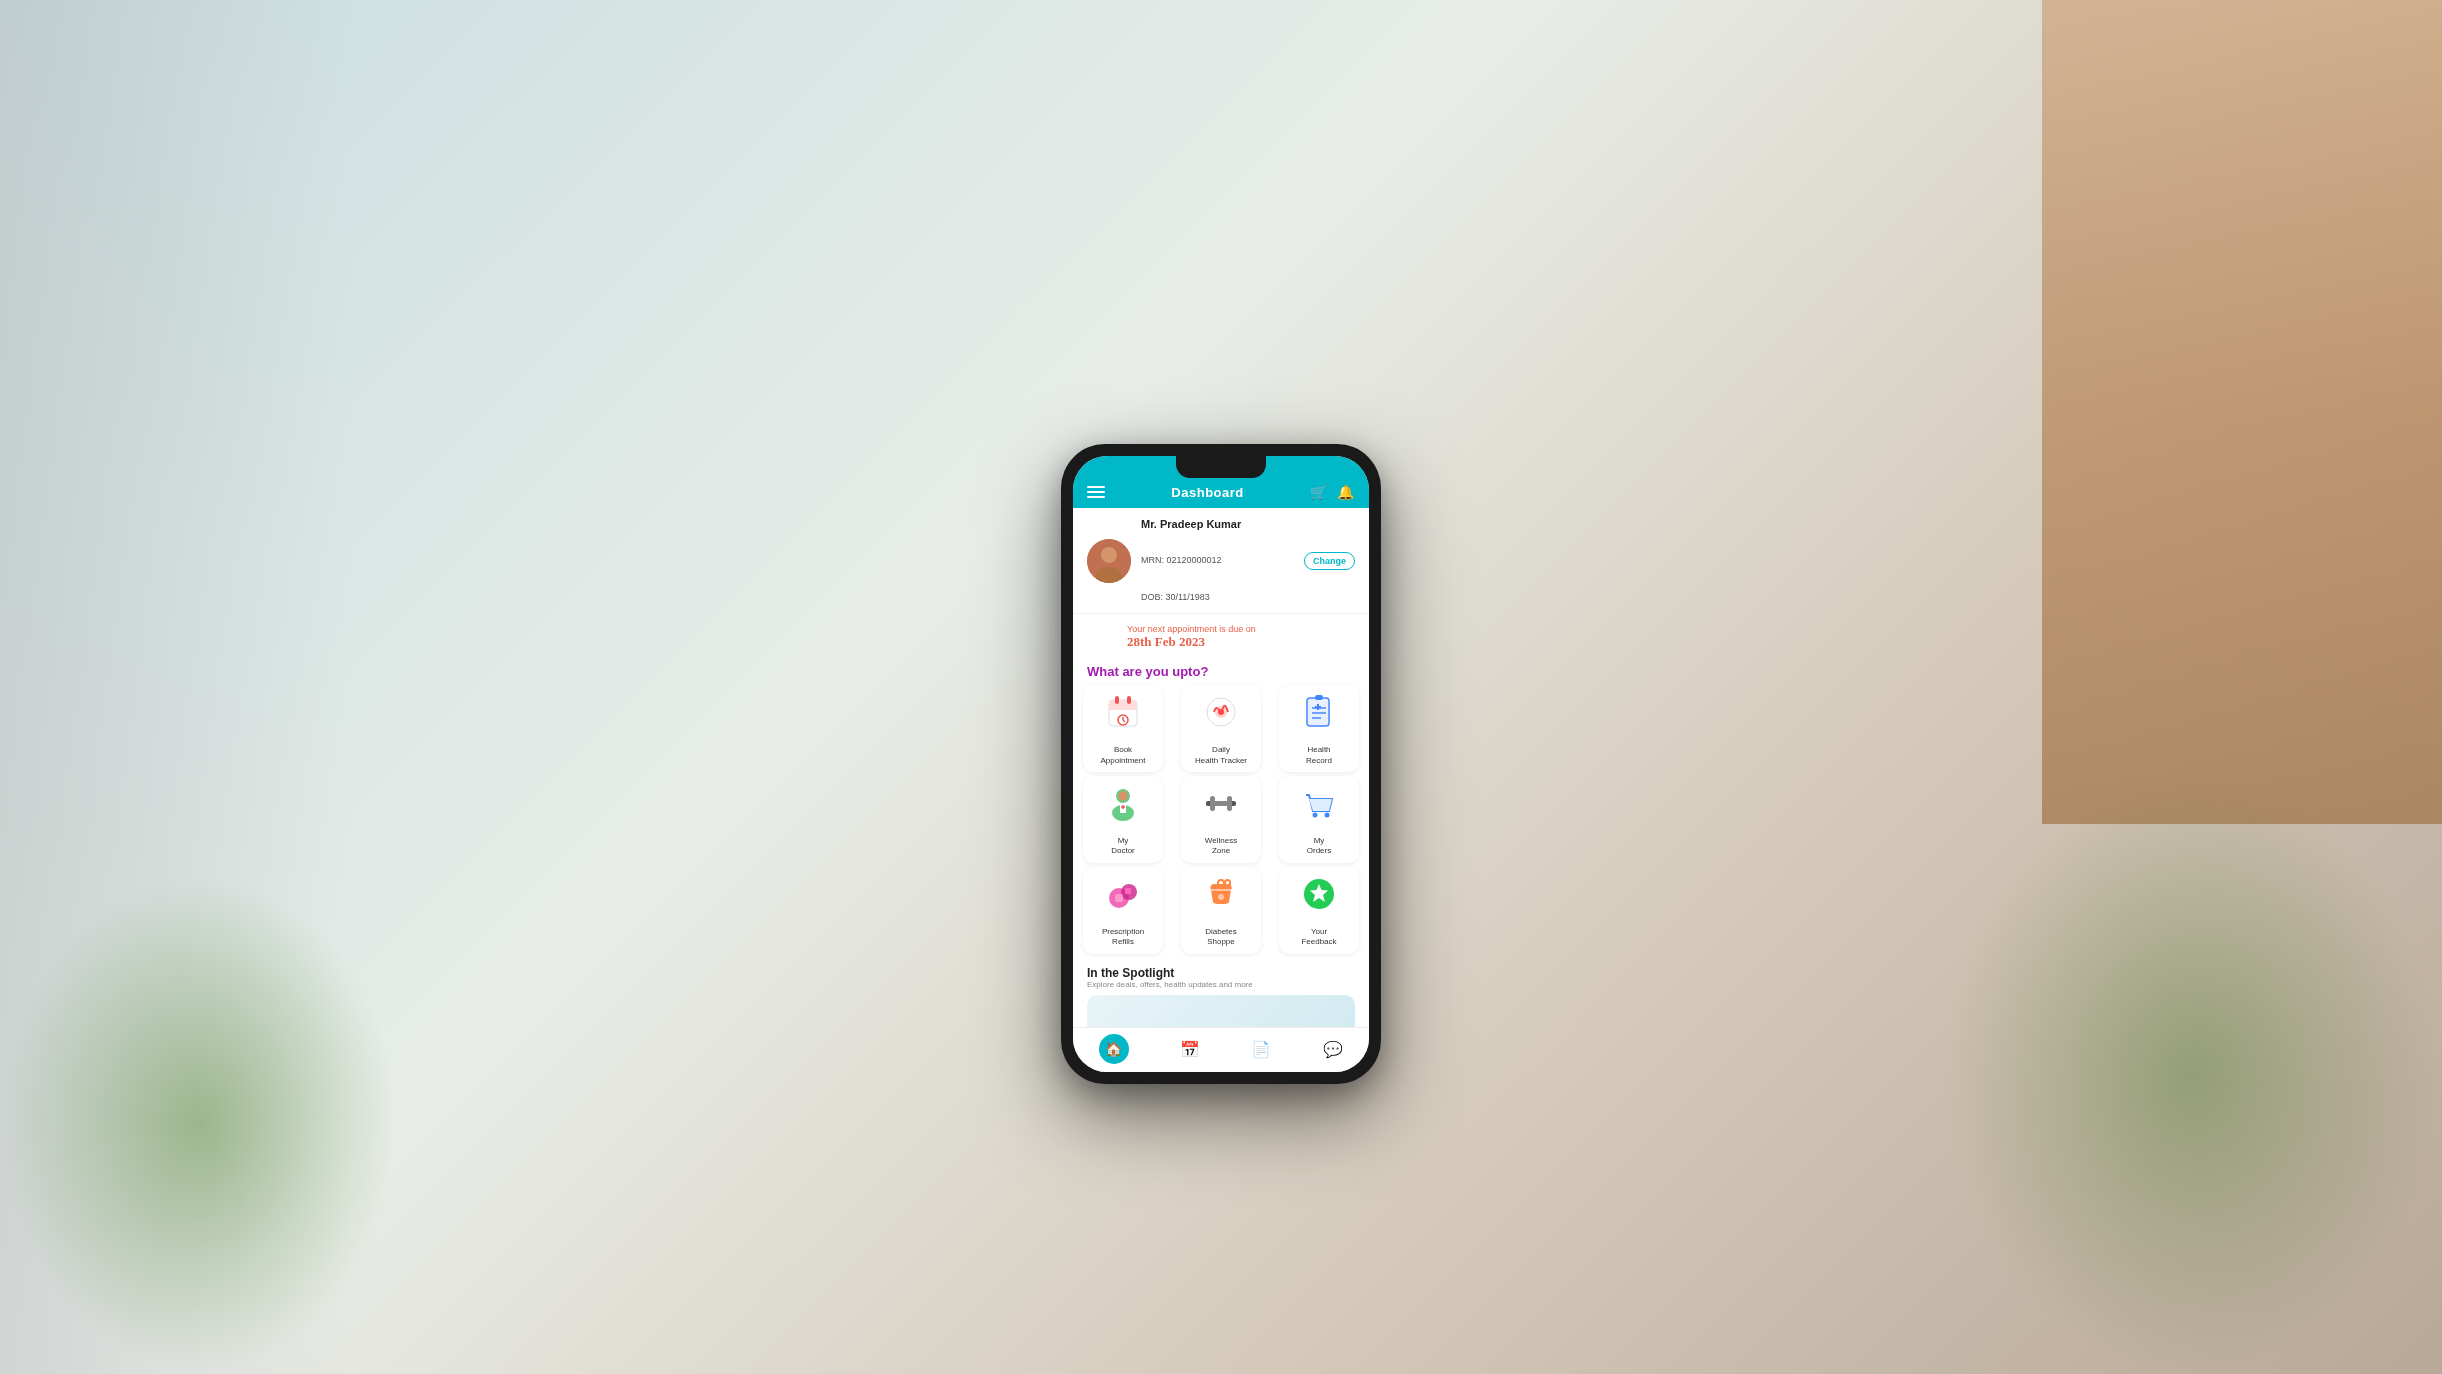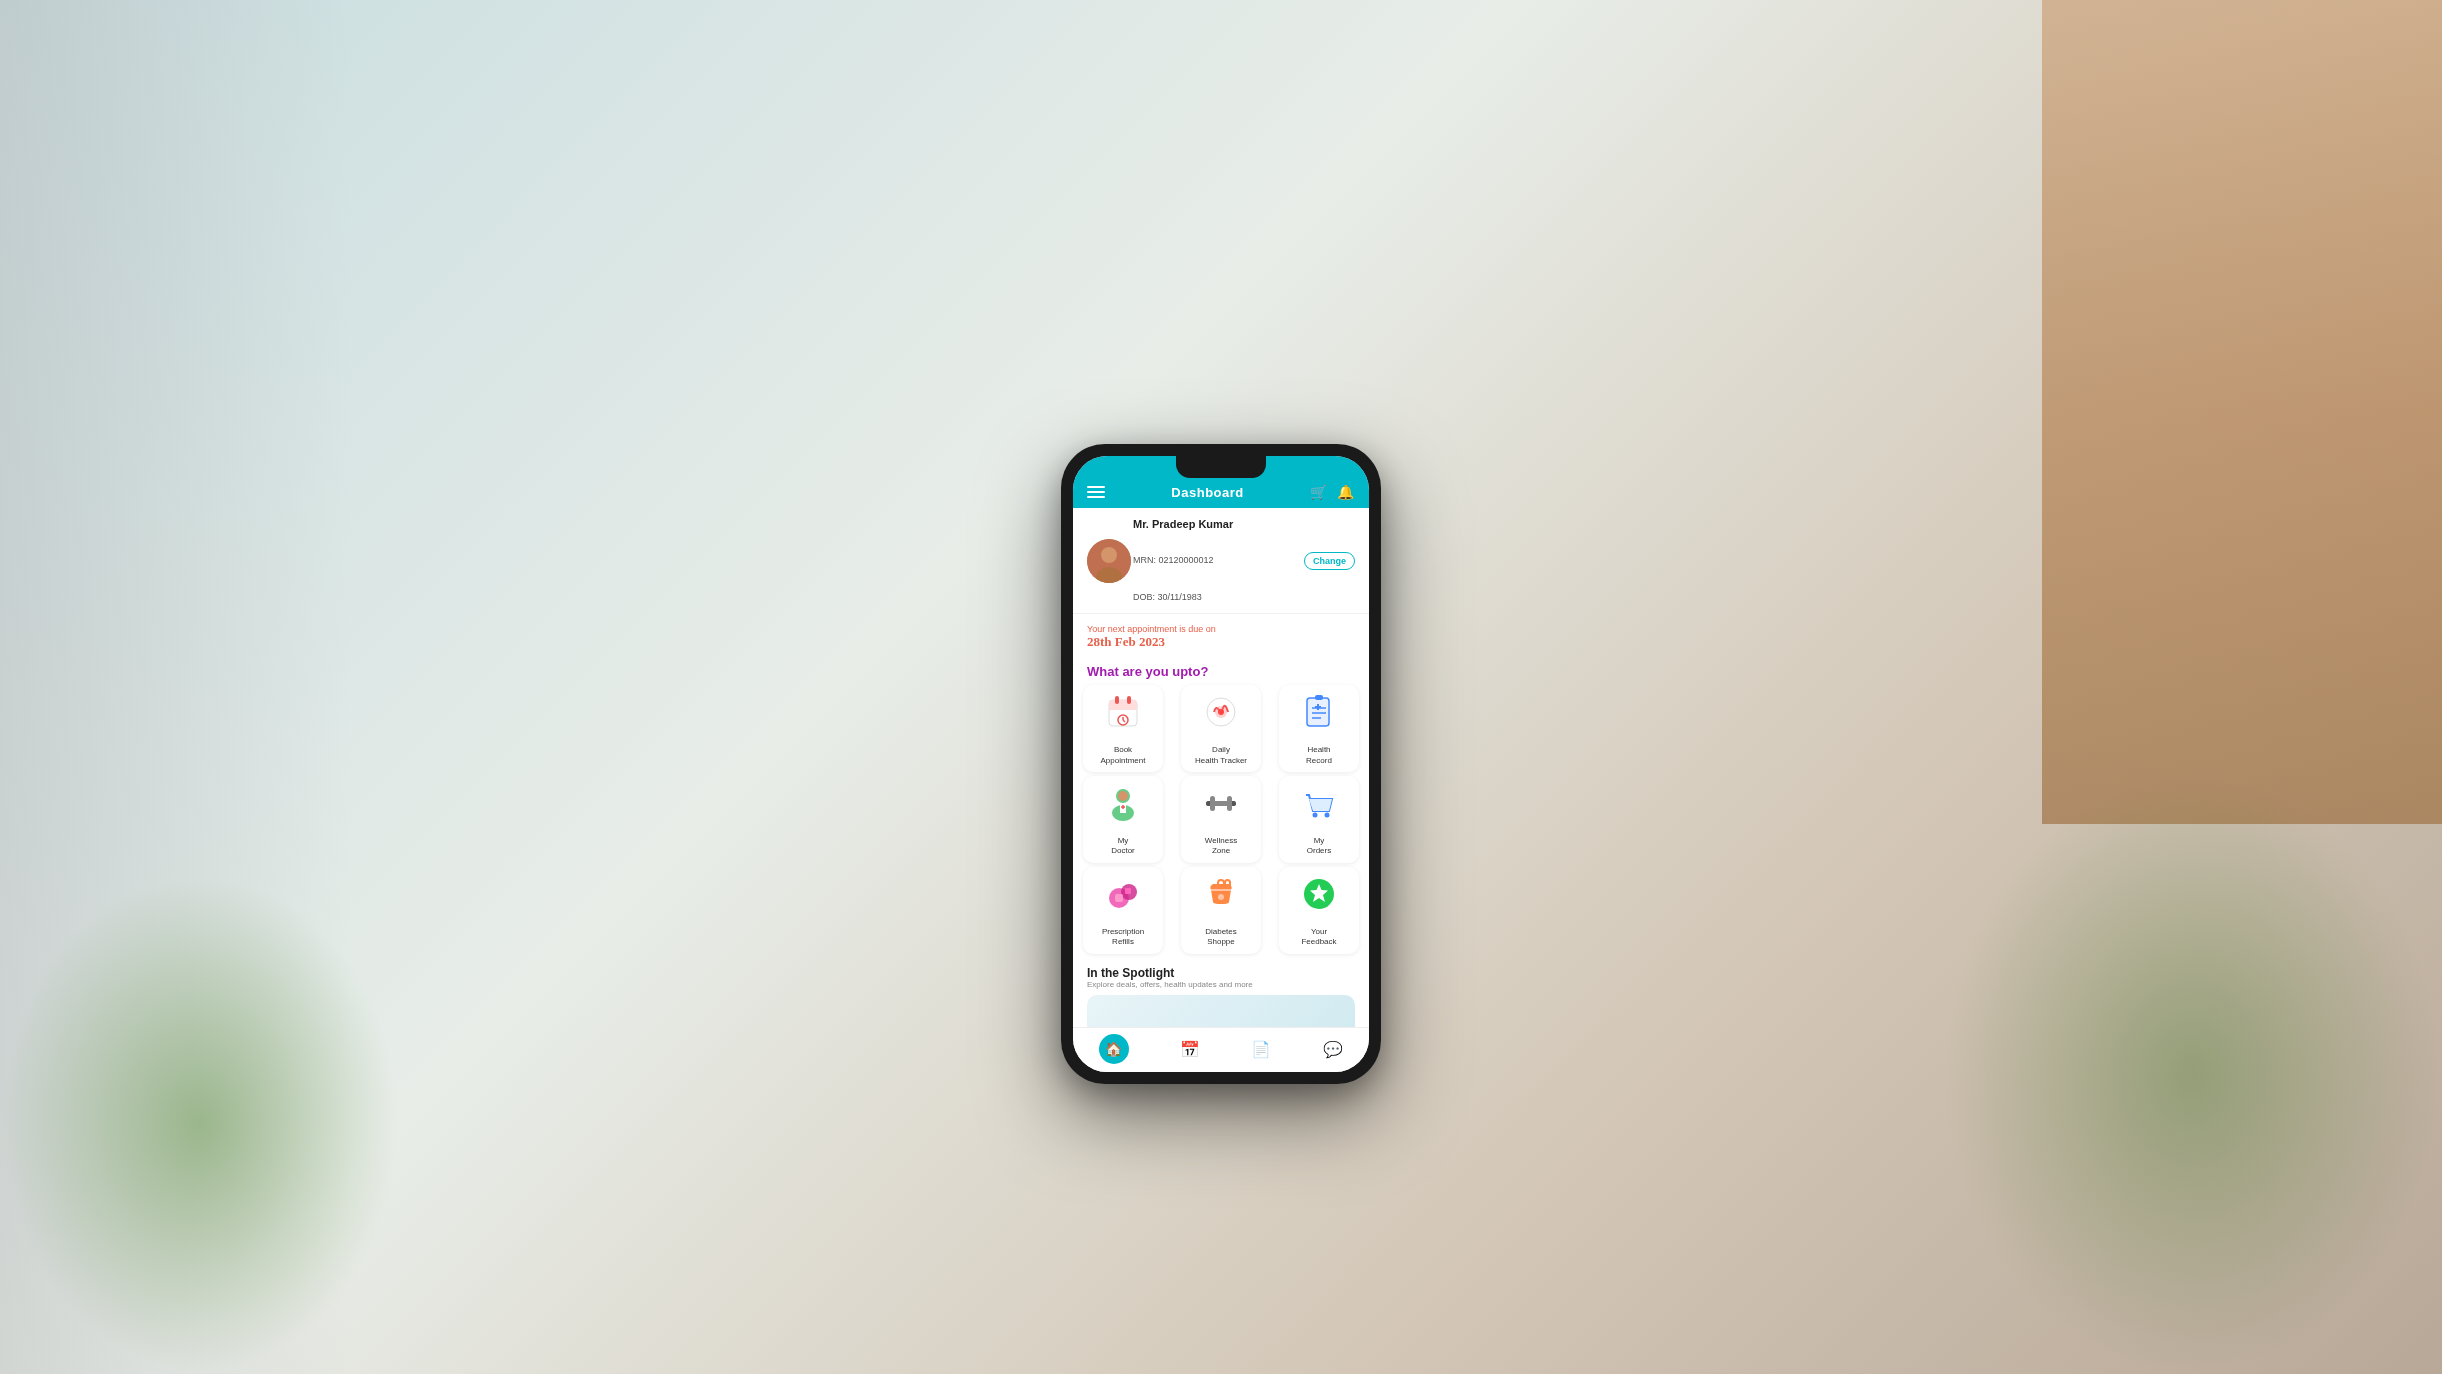--- a/index.html
+++ b/index.html
@@ -124,21 +124,21 @@
       overflow-y: auto;
       background: white;
     }
 
     
     .profile-section {
       background: white;
       padding: 10px 14px;
       display: flex;
       align-items: center;
-      gap: 2px;
+      gap: 10px;
       border-bottom: 1px solid #f0f0f0;
     }
 
     .avatar {
       width: 44px;
       height: 44px;
       border-radius: 50%;
       background: linear-gradient(135deg, #c88060, #a06040);
       display: flex;
       align-items: center;
@@ -173,20 +173,21 @@
       font-weight: 600;
       padding: 3px 8px;
       border-radius: 12px;
       cursor: pointer;
     }
 
     
     .appointment-notice {
       background: white;
       padding: 10px 14px 6px;
+      margin-left: 40px;
     }
 
     .notice-line1 {
       font-size: 9px;
       color: #e8604a;
     }
 
     .notice-line2 {
       font-size: 13px;
       font-weight: 700;

